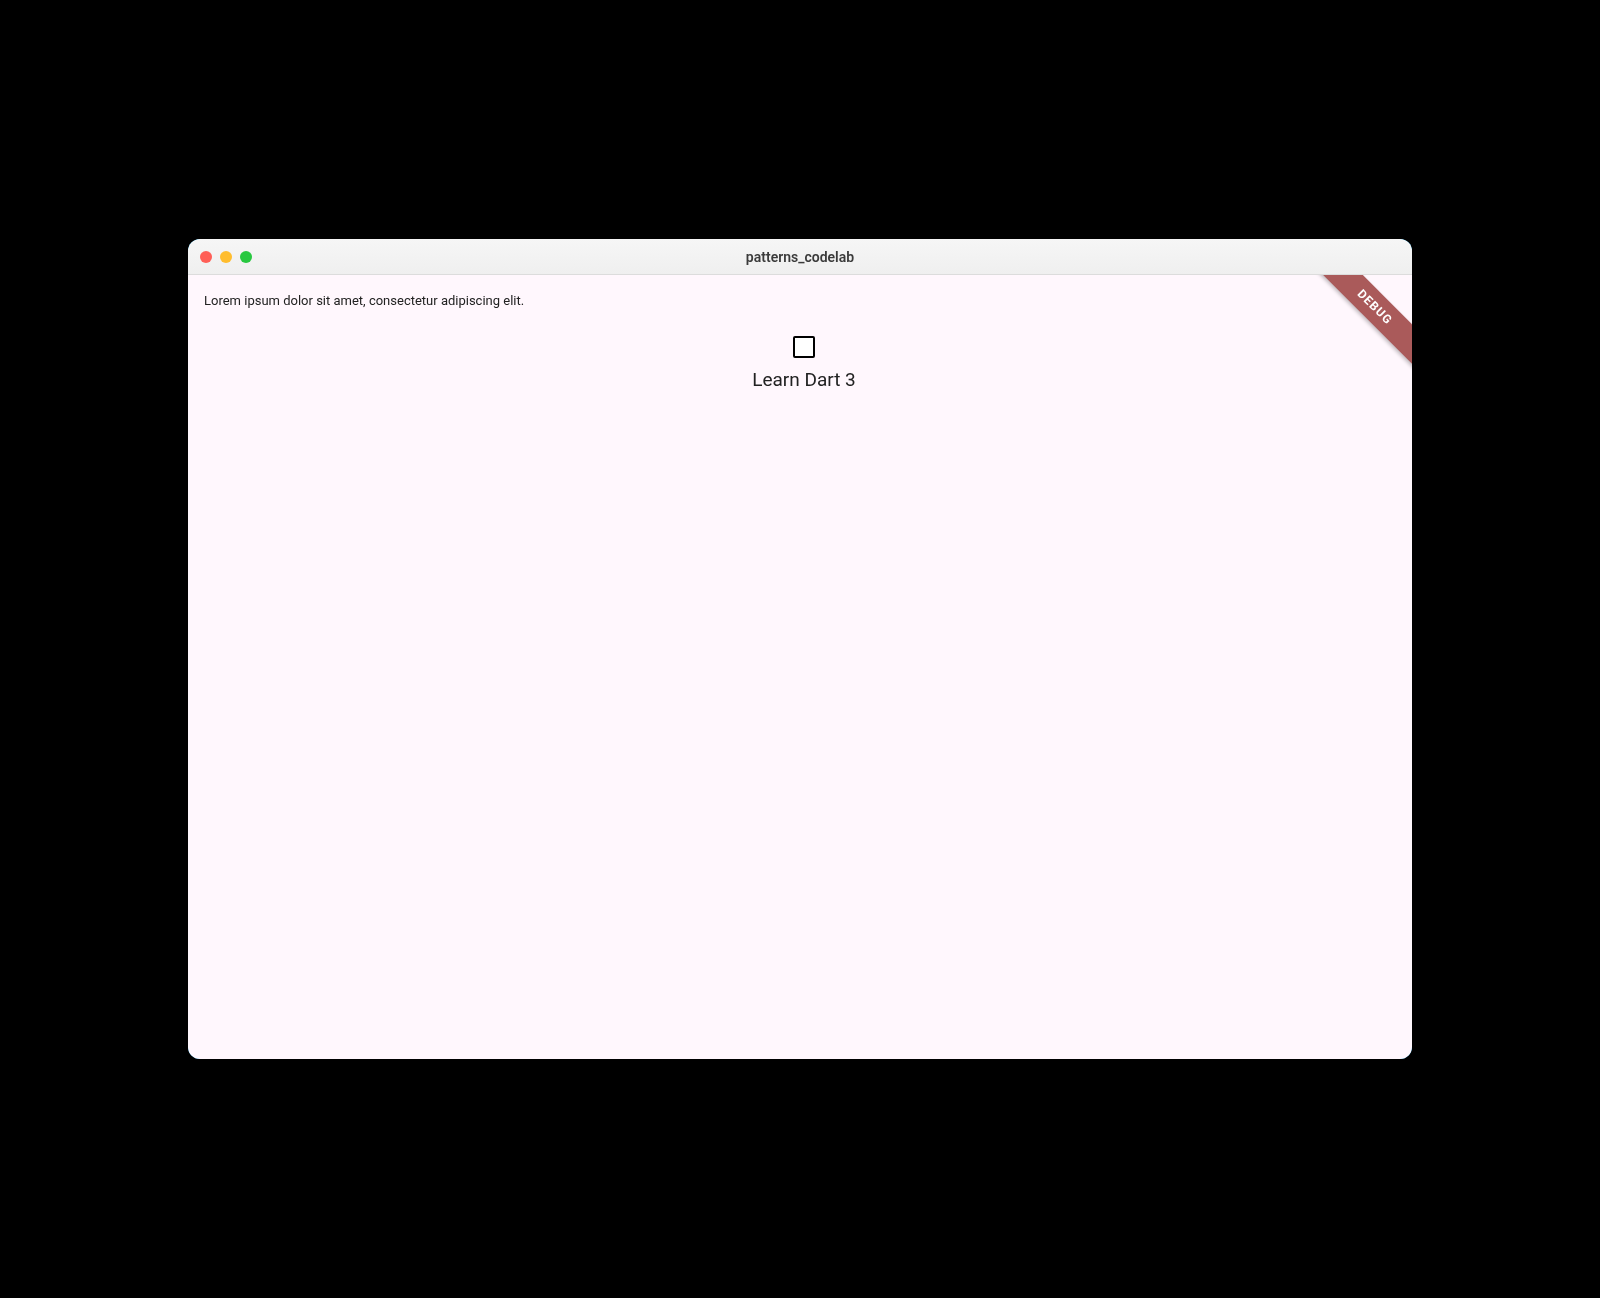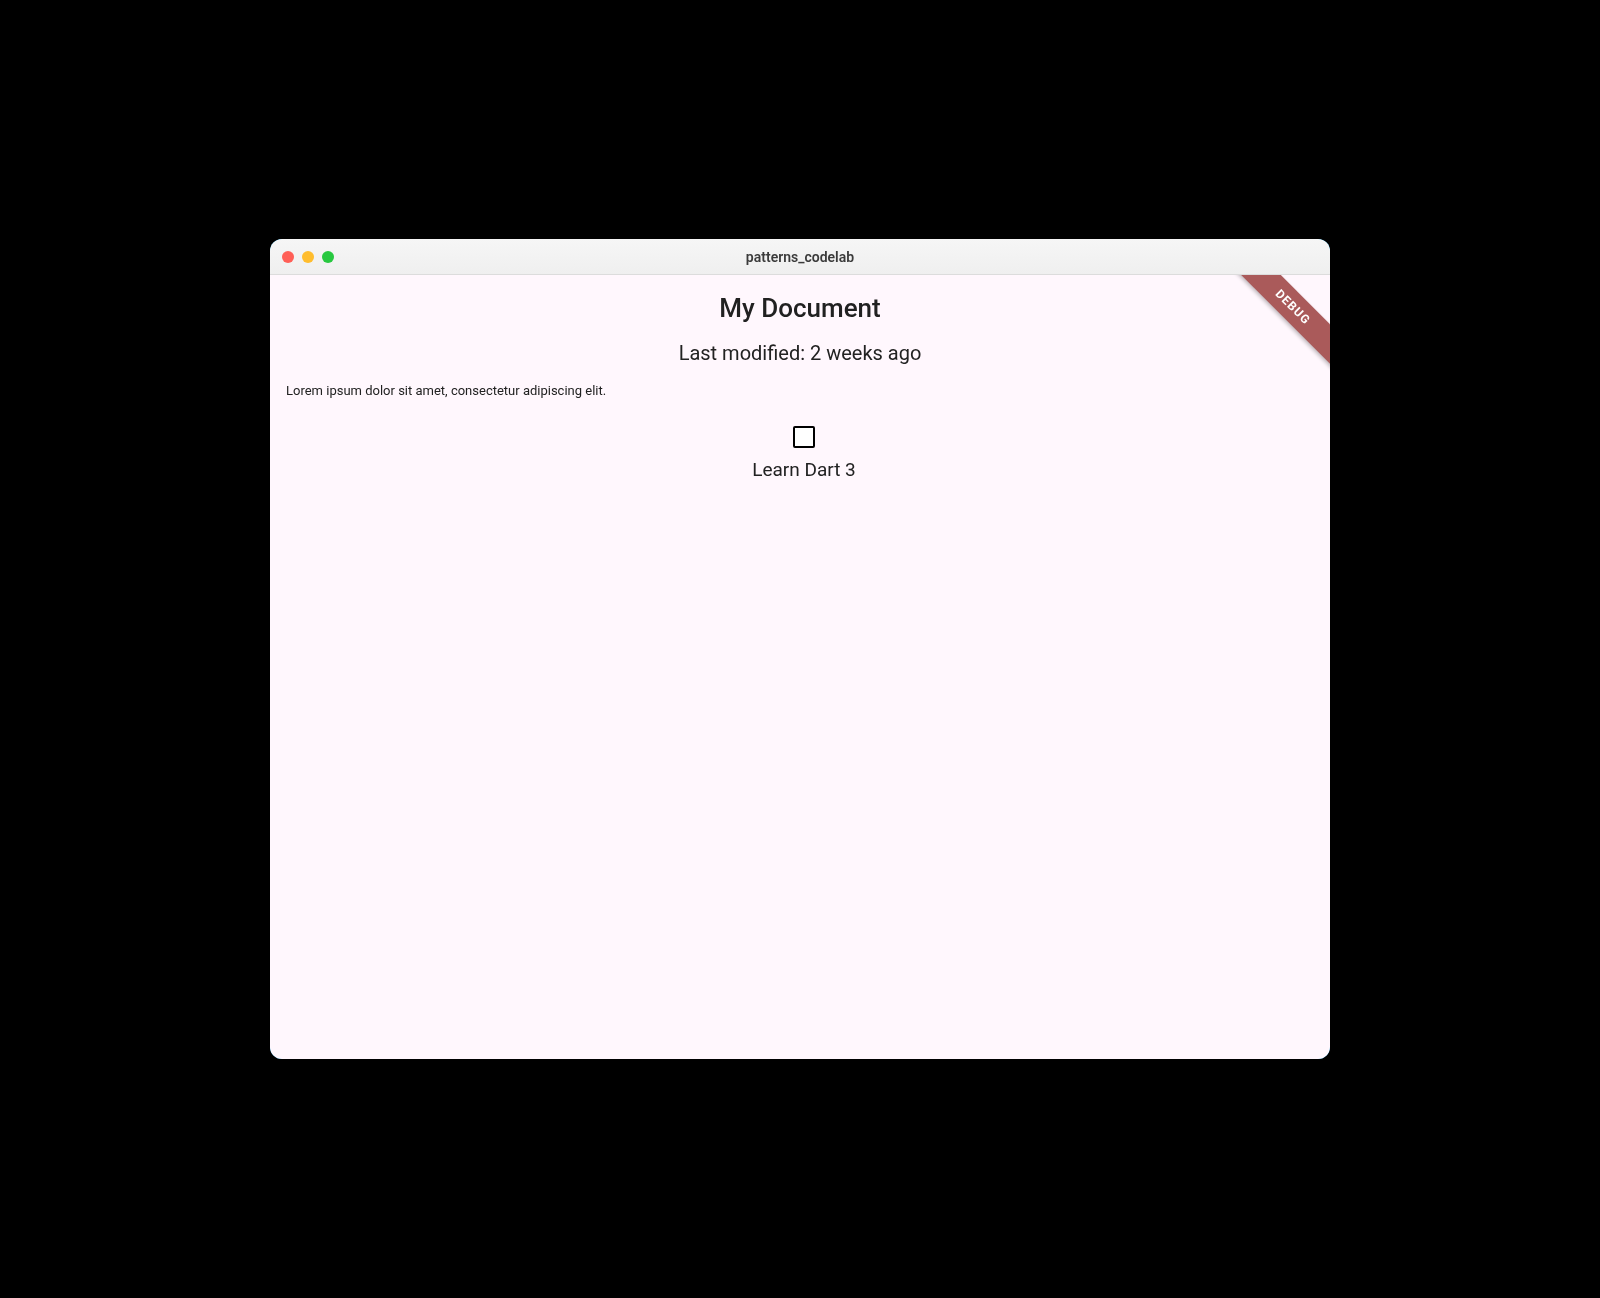--- a/index.html
+++ b/index.html
@@ -10,21 +10,21 @@
     body {
       width: 1600px;
       height: 1298px;
       background: #000;
       font-family: -apple-system, BlinkMacSystemFont, "Segoe UI", Roboto, "Helvetica Neue", Arial, sans-serif;
       display: flex;
       align-items: center;
       justify-content: center;
     }
     .mac-window {
-      width: 1060px;
+      width: 1224px;
       height: 820px;
       background: #0ea5e9;
       border-radius: 12px;
       box-shadow: 0 30px 80px rgba(0,0,0,0.6);
       overflow: hidden;
       position: relative;
       display: flex;
       flex-direction: column;
     }
     .titlebar {
@@ -144,24 +144,20 @@
       <div class="traffic-light tl-close"></div>
       <div class="traffic-light tl-min"></div>
       <div class="traffic-light tl-max"></div>
     </div>
     <div class="titlebar-title">patterns_codelab</div>
   </div>
 
   <div class="app-area">
     <div class="debug-banner">DEBUG</div>
 
-    <div class="app-header">
-      <div class="app-title">My Document</div>
-      <div class="subtitle">Last modified: 2 weeks ago</div>
-    </div>
 
     <div class="content">
       <p class="body-text">Lorem ipsum dolor sit amet, consectetur adipiscing elit.</p>
 
       <div class="check-row">
         <div class="checkbox"></div>
         <span class="check-label">Learn Dart 3</span>
       </div>
     </div>
   </div>

